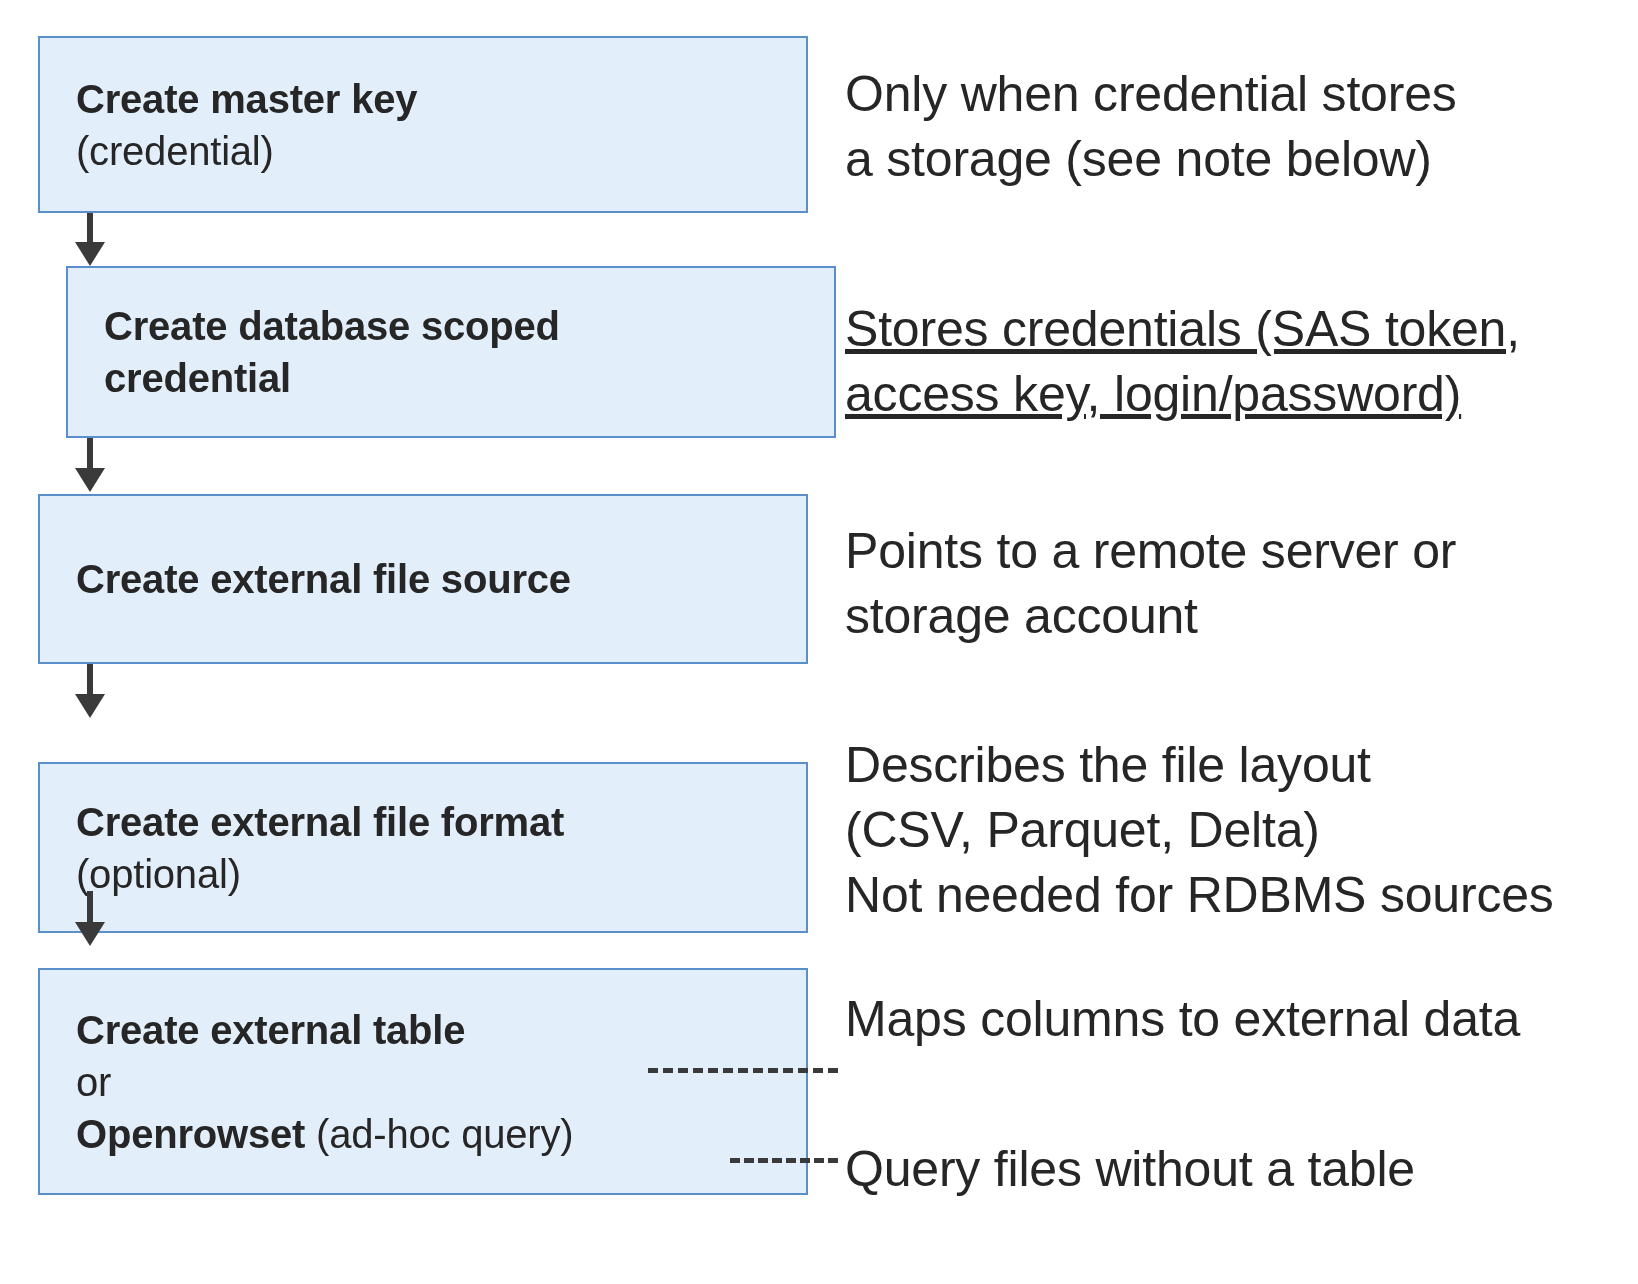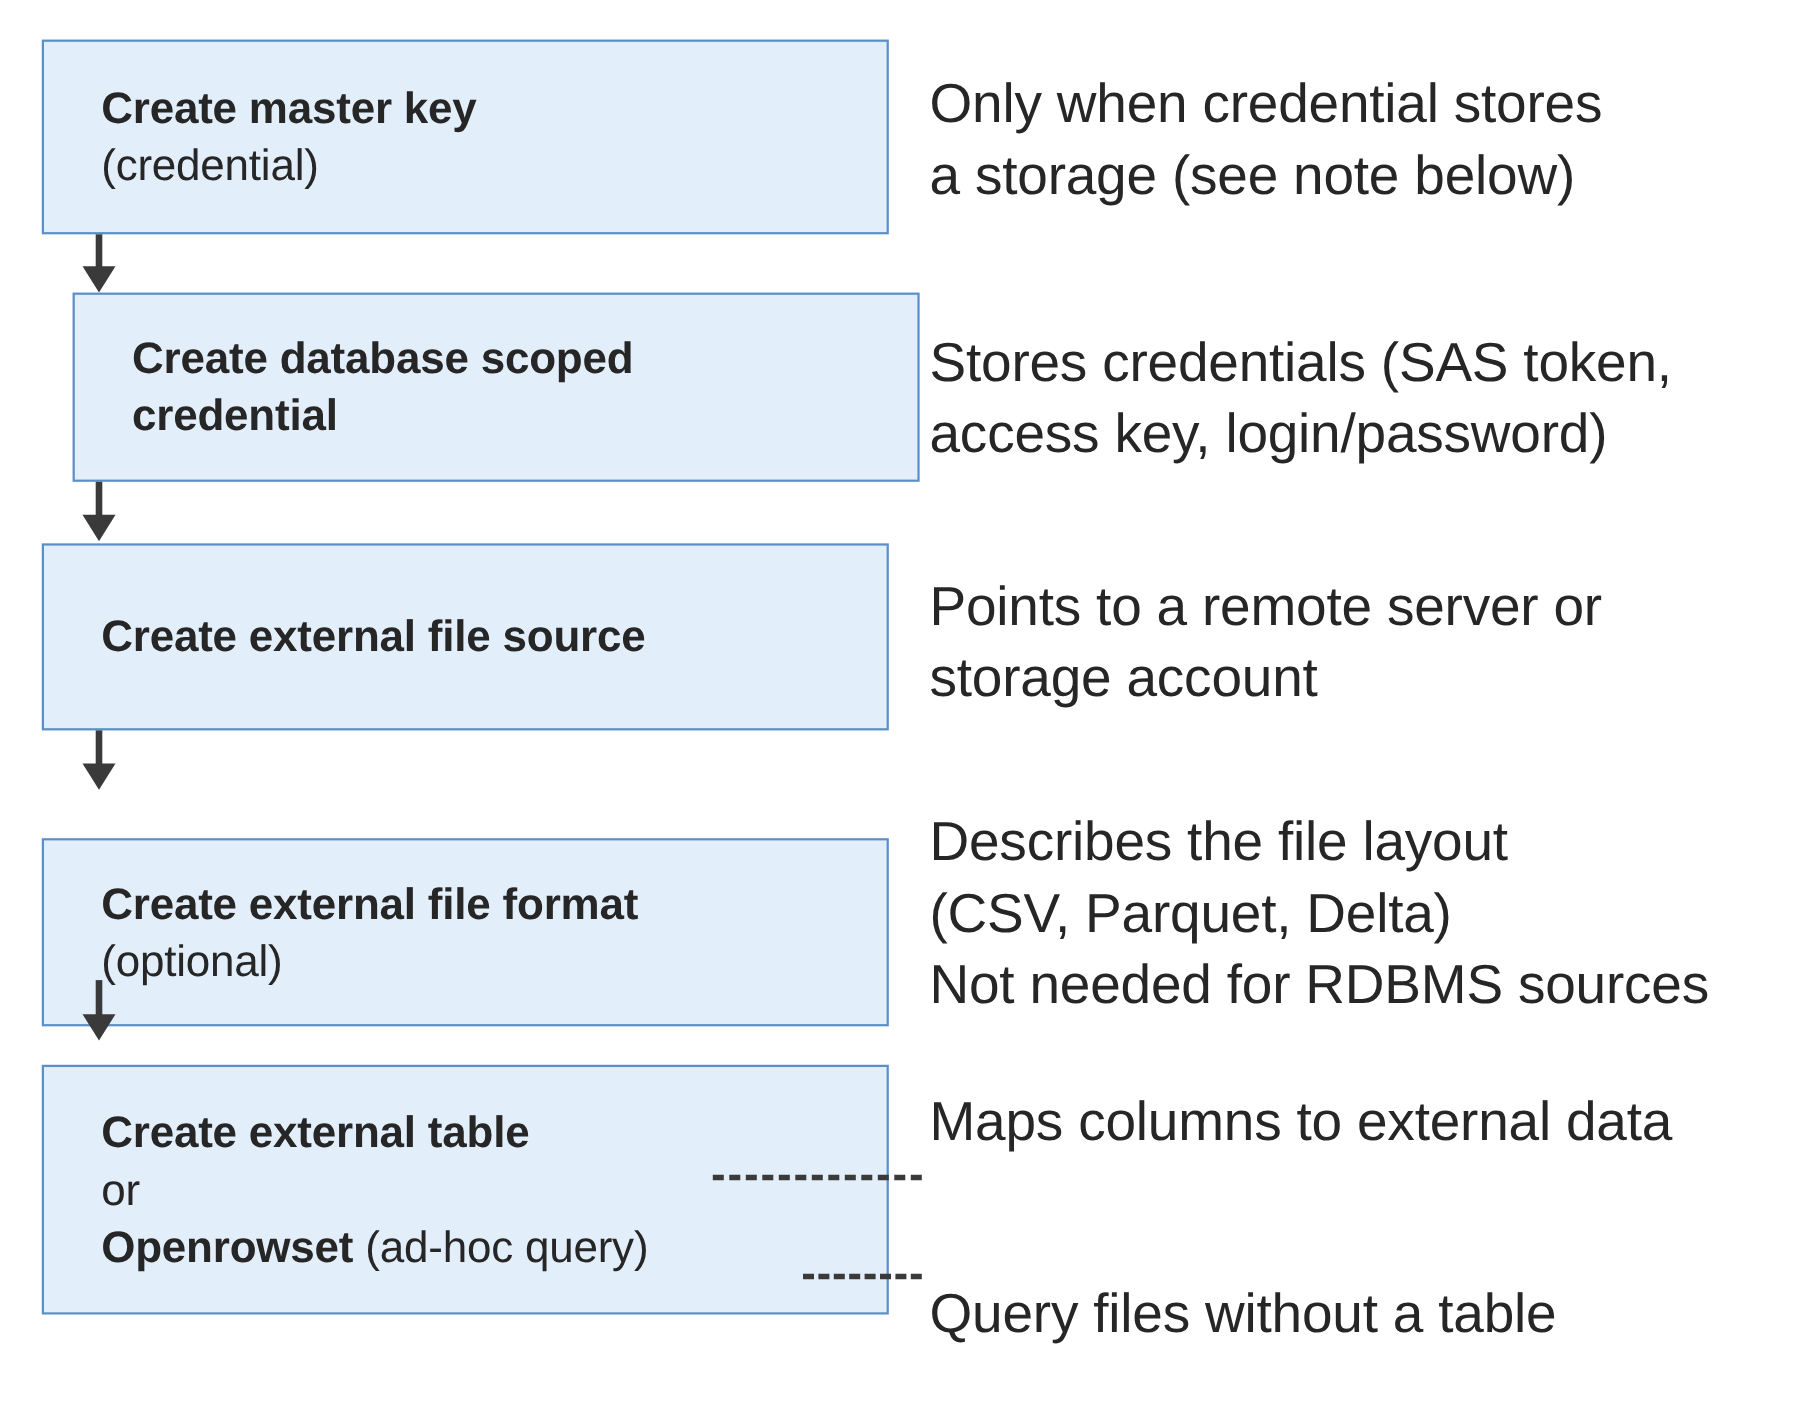--- a/index.html
+++ b/index.html
@@ -26,21 +26,21 @@
     left: 38px;
     width: 770px;
     box-sizing: border-box;
     background: #e3eefb;
     border: 2px solid #5b8fc9;
     display: flex;
     flex-direction: column;
     justify-content: center;
   }
   .box-line {
-    padding-left: 52px;
+    padding-left: 36px;
     font-size: 40px;
     line-height: 1.30;
     color: #262626;
     letter-spacing: -0.2px;
     white-space: nowrap;
   }
   .box-line.bold {
     font-weight: bold;
   }
 
@@ -101,21 +101,21 @@
 
   <div class="arrow" style="top:213px; height:53px;">
     <div class="shaft" style="height:33px;"></div>
     <div class="head" style="top:29px;"></div>
   </div>
 
   <div class="flow-box" style="top:266px; height:172px;margin-left:28px;">
     <div class="box-line bold">Create database scoped</div>
     <div class="box-line bold">credential</div>
   </div>
-  <div class="note" style="top:297px;">
+  <div class="note" style="top:297px;text-decoration:underline;">
     <div>Stores credentials (SAS token,</div>
     <div>access key, login/password)</div>
   </div>
 
   <div class="arrow" style="top:438px; height:56px;">
     <div class="shaft" style="height:34px;"></div>
     <div class="head" style="top:30px;"></div>
   </div>
 
   <div class="flow-box" style="top:494px; height:170px;">
@@ -151,15 +151,15 @@
     <div class="box-line">or</div>
     <div class="box-line">
       <span style="font-weight:bold;">Openrowset</span><span> (ad-hoc query)</span>
     </div>
   </div>
 
   <div class="dashed" style="left:648px; top:1068px; width:190px;"></div>
   <div class="note" style="top:987px;">Maps columns to external data</div>
 
   <div class="dashed" style="left:730px; top:1158px; width:108px;"></div>
-  <div class="note" style="top:1162px;">Query files without a table</div>
+  <div class="note" style="top:1137px;">Query files without a table</div>
 
 </div>
 
 </body></html>

